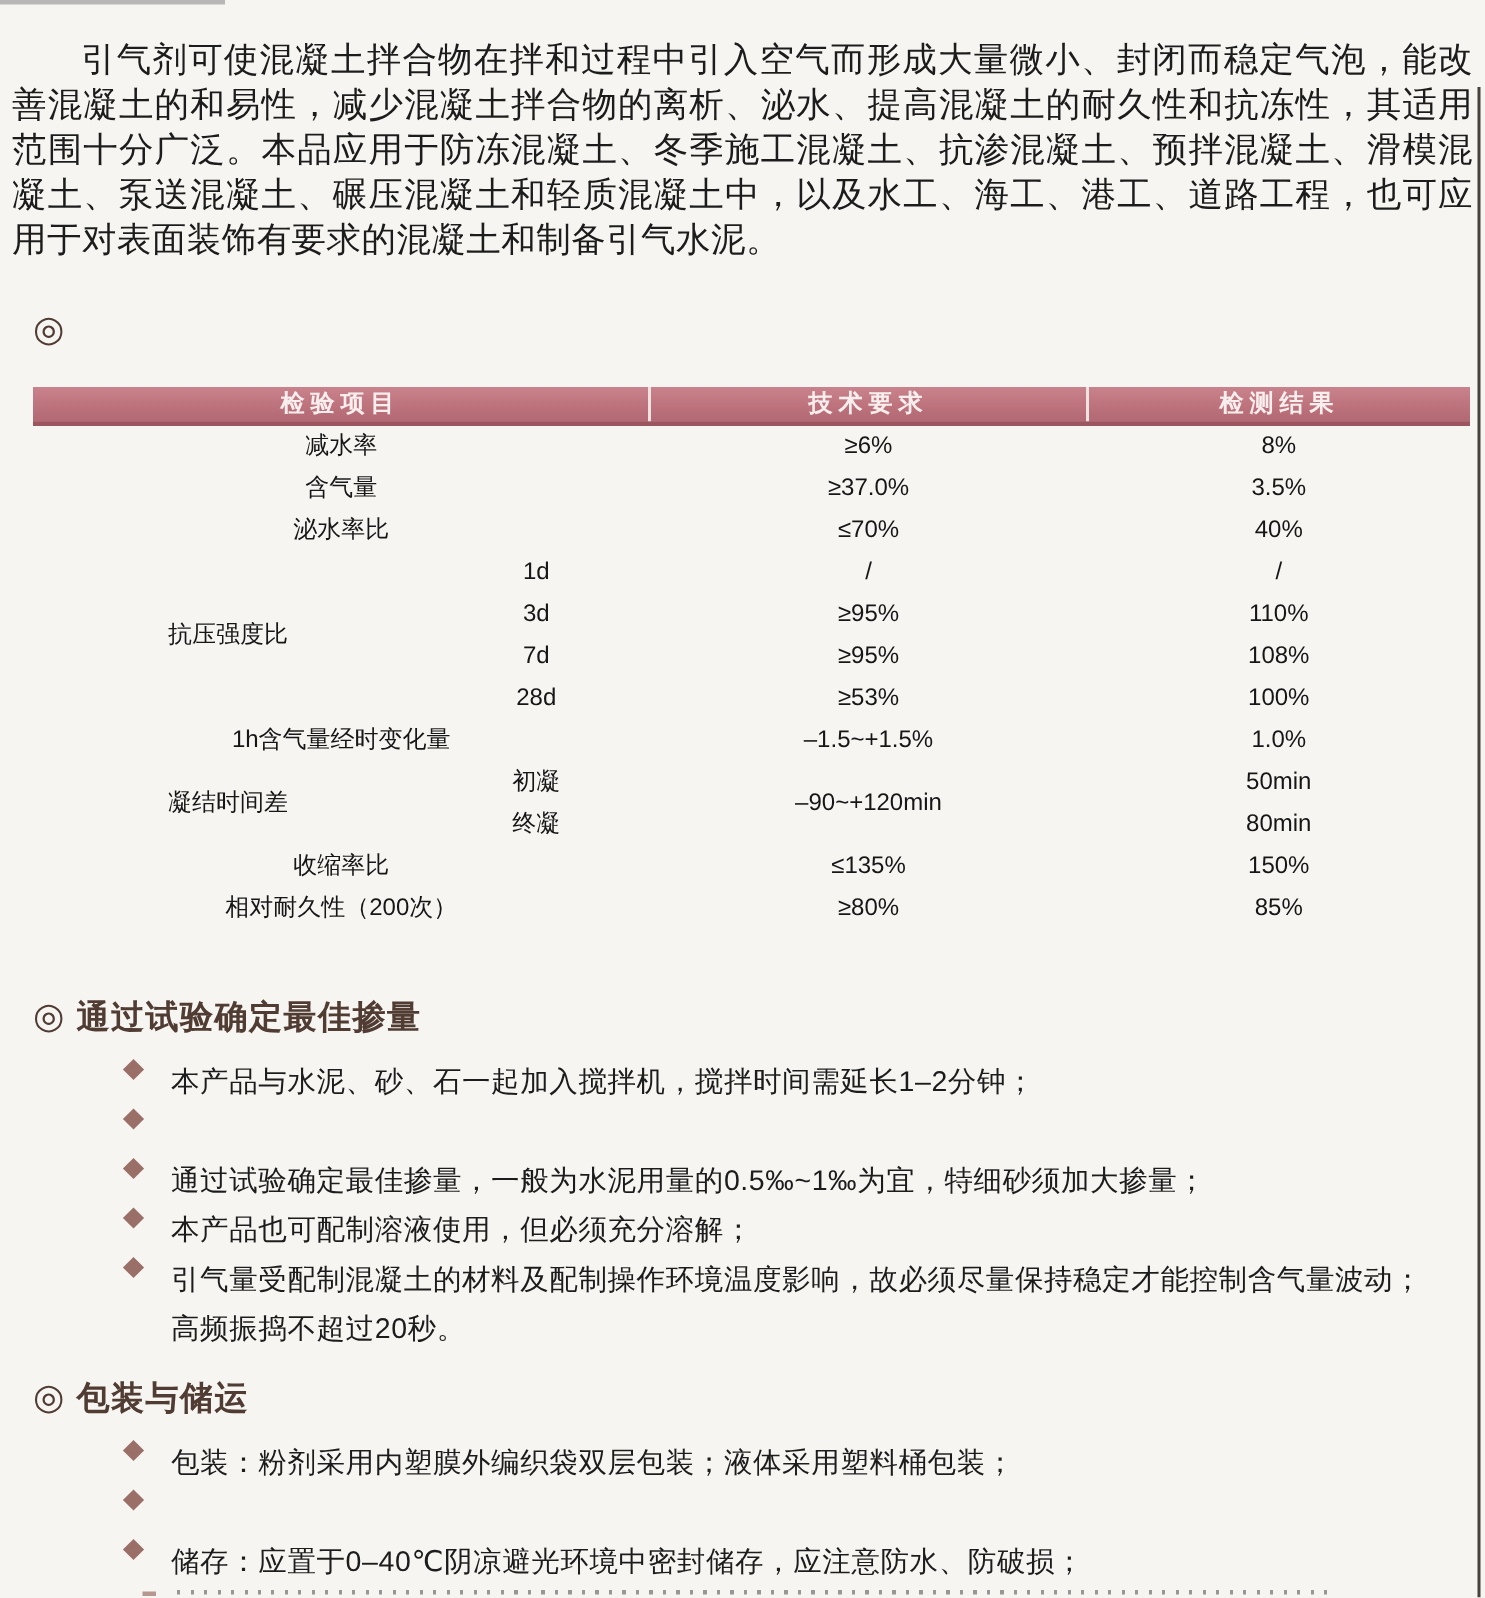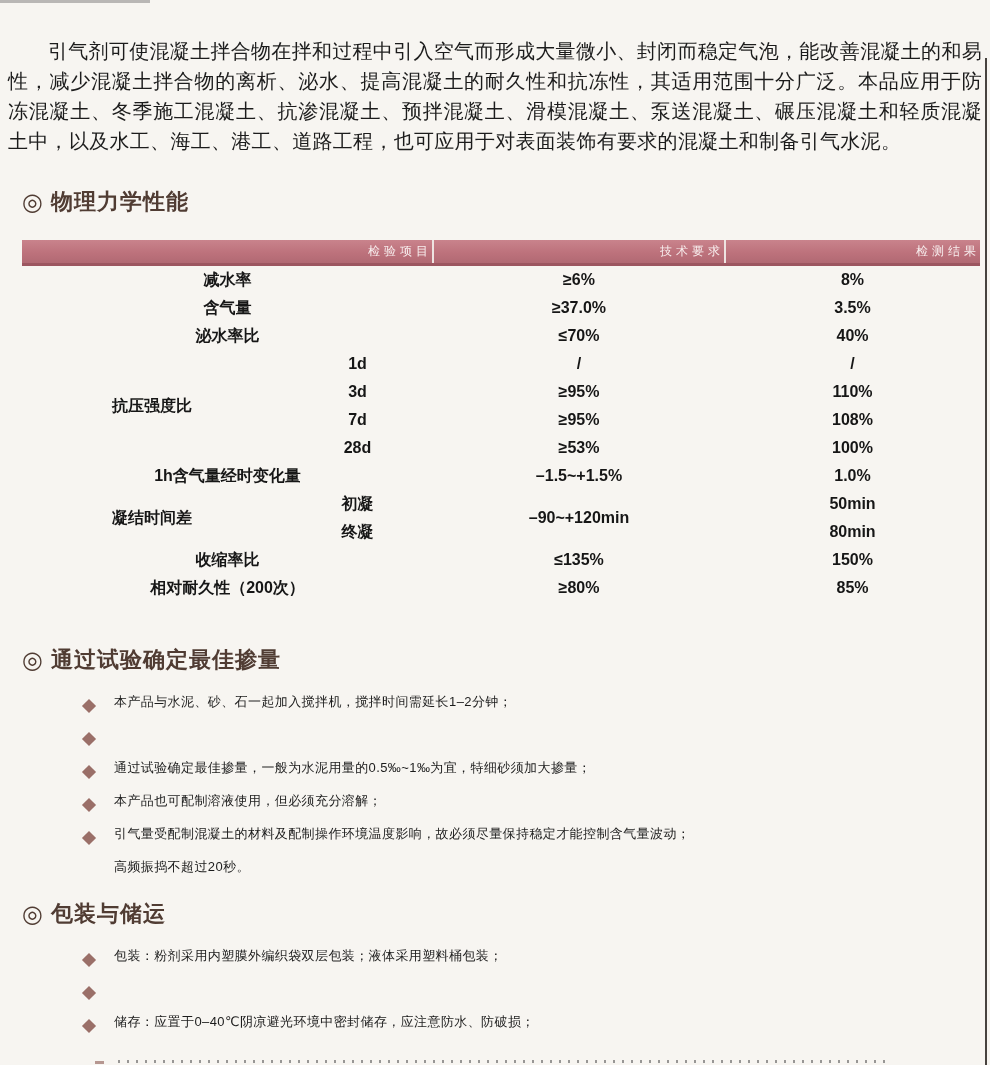--- a/index.html
+++ b/index.html
@@ -6,22 +6,22 @@
   body{
     width:990px;height:1065px;overflow:hidden;position:relative;
     background:#f7f5f1;
     font-family:"Liberation Sans","DejaVu Sans",sans-serif;
     color:#1f1f1f;
   }
   .page{position:absolute;inset:0;}
 
   
   .intro{
-    padding-top:36px;margin:0 8px 0 8px;
-    font-size:20px;line-height:30px;letter-spacing:.3px;
+    padding-top:24px;margin:0 8px 0 8px;
+    font-size:23px;line-height:30px;letter-spacing:.3px;
     text-align:justify;text-indent:2em;color:#1c1c1c;
   }
 
   
   .section-head{
     margin:0 0 0 22px;font-size:22px;line-height:32px;font-weight:bold;
     color:#503c33;letter-spacing:1px;display:flex;align-items:center;
   }
   .section-head .marker{font-size:24px;font-weight:normal;margin-right:7px;color:#503c33;}
   .h1{margin-top:30px;}
@@ -29,34 +29,34 @@
   .h3{margin-top:22px;}
 
   
   table.spec{
     margin:22px 0 0 22px;width:958px;border-collapse:collapse;table-layout:fixed;
     font-size:16px;color:#161616;
   }
   table.spec th{
     background:linear-gradient(180deg,#c9838c 0%,#bd727c 55%,#b16973 100%);
     border-bottom:3px solid #9c5660;
-    color:#f8eeee;font-weight:normal;font-size:12px;letter-spacing:4px;
-    height:23px;padding:0;text-align:right;
+    color:#f8eeee;font-weight:bold;font-size:16px;letter-spacing:4px;
+    height:23px;padding:0;text-align:center;
   }
   table.spec th + th{border-left:2px solid #eee3e1;}
   table.spec td{
-    height:28px;padding:0;text-align:center;vertical-align:middle;line-height:20px;font-weight:bold;
+    height:28px;padding:0;text-align:center;vertical-align:middle;line-height:20px;
   }
   td.group-label{text-align:center;}
 
   
   .blist{list-style:none;margin:14px 0 0 0;padding:0 0 0 84px;}
   .blist li{
-    display:flex;align-items:flex-end;height:21px;margin-bottom:12px;
-    font-size:13px;color:#1c1c1c;letter-spacing:.4px;
+    display:flex;align-items:flex-start;height:21px;margin-bottom:12px;
+    font-size:19px;color:#1c1c1c;letter-spacing:.4px;
   }
   .diamond{
     flex:0 0 auto;width:10px;height:10px;margin-right:20px;
     background:#9a6f68;transform:rotate(45deg);
   }
   .no-bullet .diamond{visibility:hidden;}
 
   
   .right-line{position:absolute;top:58px;bottom:0;right:3px;width:2px;background:#47423e;}
   .top-smudge{position:absolute;top:0;left:0;width:150px;height:3px;background:rgba(70,70,70,.35);}
@@ -72,21 +72,20 @@
 <body>
 
 <div class="page">
 
   <div class="top-smudge"></div>
 
   <p class="intro">引气剂可使混凝土拌合物在拌和过程中引入空气而形成大量微小、封闭而稳定气泡，能改善混凝土的和易性，减少混凝土拌合物的离析、泌水、提高混凝土的耐久性和抗冻性，其适用范围十分广泛。本品应用于防冻混凝土、冬季施工混凝土、抗渗混凝土、预拌混凝土、滑模混凝土、泵送混凝土、碾压混凝土和轻质混凝土中，以及水工、海工、港工、道路工程，也可应用于对表面装饰有要求的混凝土和制备引气水泥。</p>
 
   <div class="section-head h1">
     <span class="marker">◎</span>
-    <span>物理力学性能</span>
   </div>
 
   <table class="spec">
     <colgroup>
       <col style="width:260px">
         <col style="width:151px">
         <col style="width:292px">
         <col style="width:255px">
     </colgroup>
     <thead>

